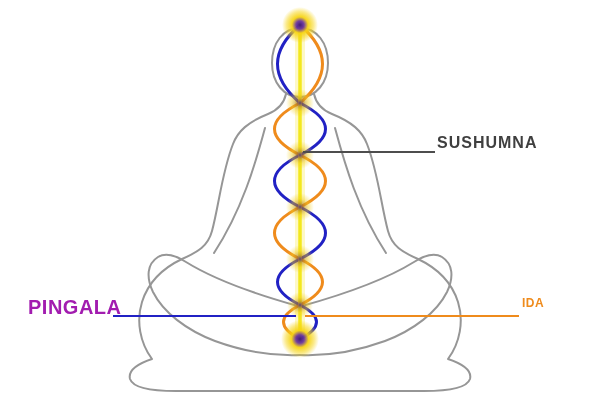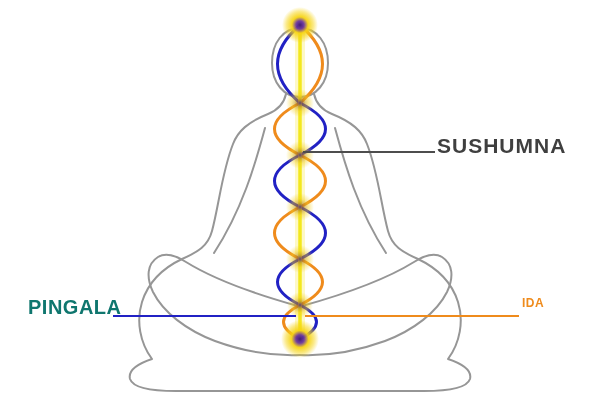--- a/index.html
+++ b/index.html
@@ -9,22 +9,22 @@
     background:#ffffff;
     overflow:hidden;
     font-family:"Liberation Sans", sans-serif;
   }
   .stage svg{position:absolute;left:0;top:0;}
   .ptr{position:absolute;height:2px;}
   .ptr-sushumna{left:303px;top:151px;width:132px;background:#4d4d4d;}
   .ptr-pingala{left:113px;top:315px;width:183px;background:#2121c4;}
   .ptr-ida{left:305px;top:315px;width:214px;background:#ef8b1c;}
   .lbl{position:absolute;font-weight:bold;white-space:nowrap;}
-  .lbl-sushumna{left:437px;top:134px;font-size:21px;color:#3f3f3f;letter-spacing:1px;}
-  .lbl-pingala{left:28px;top:296px;font-size:20px;color:#0f766e;letter-spacing:.5px;}
+  .lbl-sushumna{left:437px;top:134px;font-size:16px;color:#3f3f3f;letter-spacing:1px;}
+  .lbl-pingala{left:28px;top:296px;font-size:20px;color:#a21caf;letter-spacing:.5px;}
   .lbl-ida{left:522px;top:296px;font-size:12px;color:#ef8b1c;letter-spacing:.5px;}
 </style>
 </head>
 <body>
 
 <div class="stage">
 
   <svg width="600" height="400" viewBox="0 0 600 400">
     <defs>
       <radialGradient id="gNode" cx="50%" cy="50%" r="50%">

